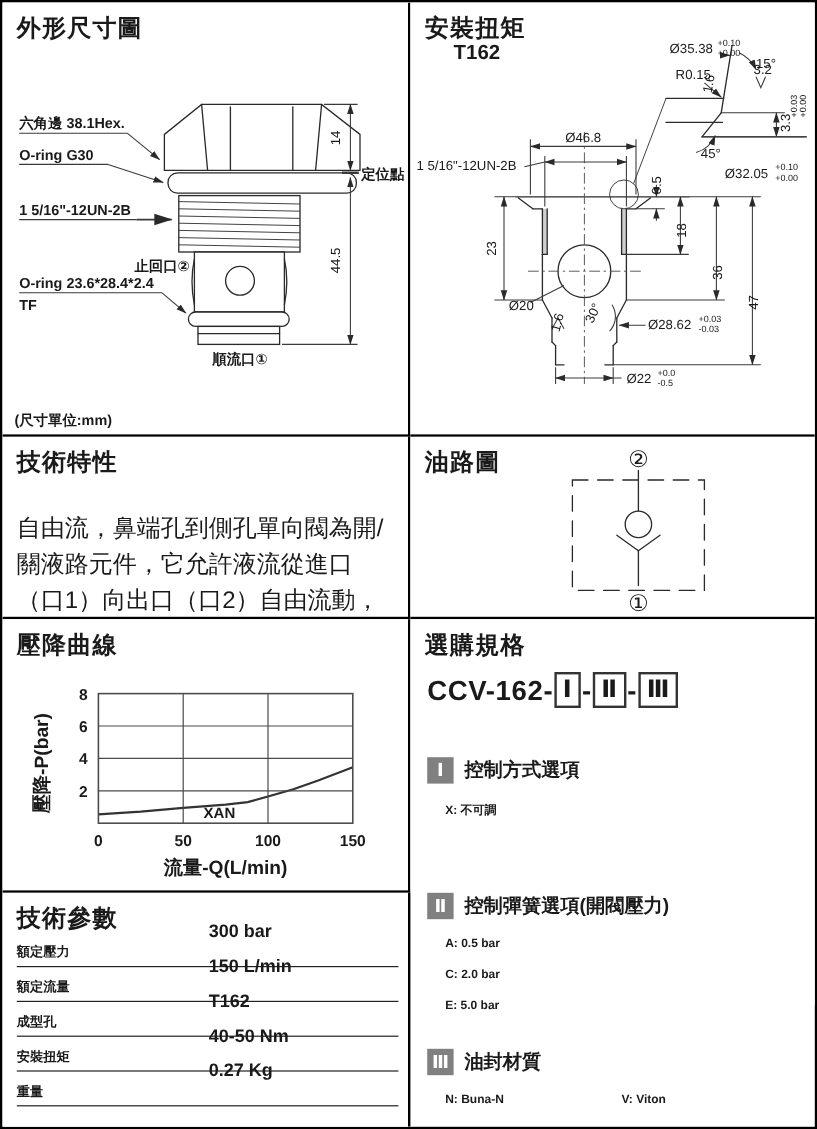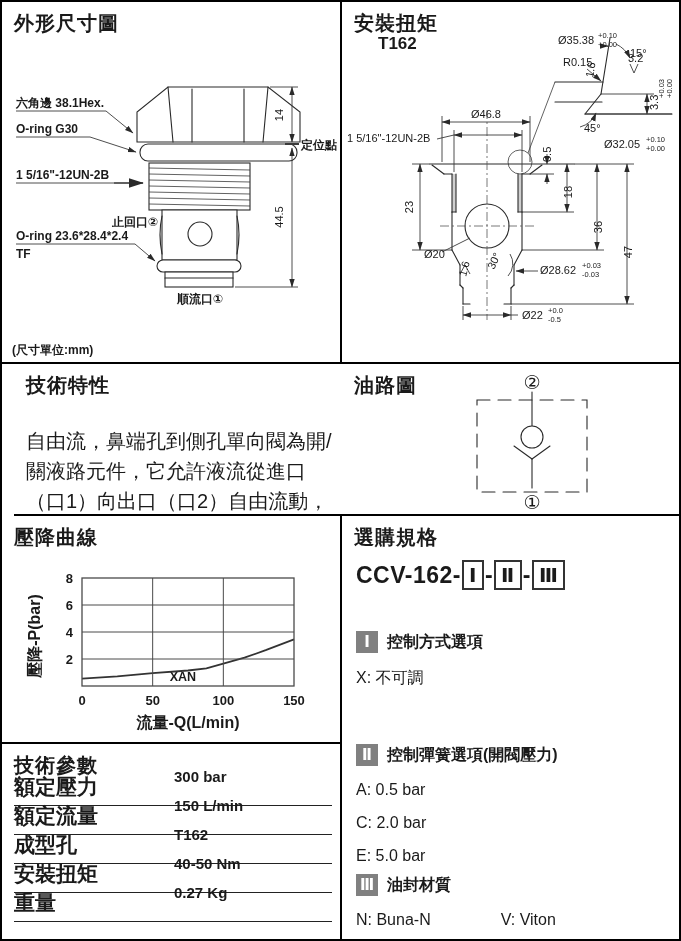--- a/index.html
+++ b/index.html
@@ -30,25 +30,25 @@
   .tick{font-size:13px;font-weight:600;}
   .ann{font-size:12.5px;font-weight:600;}
   .axlbl{font-size:16px;font-weight:600;}
   
   .model{position:absolute;left:14px;top:44px;display:flex;align-items:center;font-size:23px;font-weight:bold;letter-spacing:0.5px;}
   .romanbox{display:inline-block;border:2px solid #333;padding:0 5px;margin:0 1px;font-size:20px;line-height:26px;}
   .osec{position:absolute;left:14px;right:8px;}
   .osec-head{display:flex;align-items:center;gap:9px;font-size:16px;font-weight:bold;}
   .badge{display:inline-flex;width:22px;height:22px;background:#808080;color:#fff;
          align-items:center;justify-content:center;font-size:15px;font-weight:bold;flex:0 0 auto;}
-  .opt{font-size:16px;font-weight:400;margin-top:15px;margin-left:0;}
-  .opt2{display:flex;gap:70px;}
+  .opt{font-size:10px;font-weight:700;margin-top:15px;margin-left:15px;}
+  .opt2{display:flex;gap:98px;}
   
   .prow{position:absolute;left:12px;right:8px;border-bottom:1.4px solid #222;height:29px;}
-  .prow .pl{position:absolute;left:0;bottom:4px;font-size:21px;font-weight:700;}
+  .prow .pl{position:absolute;left:0;bottom:4px;font-size:11px;font-weight:700;}
   .prow .pv{position:absolute;left:160px;bottom:20px;font-size:15px;font-weight:700;}
 </style>
 </head>
 <body>
 
 <div id="sheet">
 
   <div class="panel bR bB" style="left:0;top:0;width:340px;height:362px;">
     <h2 class="ptitle">外形尺寸圖</h2>
     <svg width="338" height="360" viewBox="0 0 338 360">
@@ -248,21 +248,21 @@
         <text class="tol" x="322" y="96" transform="rotate(-90 322 96)">+0.03</text>
         <text class="tol" x="330" y="96" transform="rotate(-90 330 96)">+0.00</text>
         <text class="dt" x="242" y="130">45°</text>
         <text class="dt" x="262" y="146">Ø32.05</text>
         <text class="tol" x="304" y="140">+0.10</text>
         <text class="tol" x="304" y="149">+0.00</text>
       </g>
     </svg>
   </div>
 
-  <div class="panel bR bB" style="left:12px;top:362px;width:340px;height:152px;">
+  <div class="panel bR bB" style="left:0;top:362px;width:340px;height:152px;">
     <h2 class="ptitle">技術特性</h2>
     <p class="body-text">自由流，鼻端孔到側孔單向閥為開/關液路元件，它允許液流從進口（口1）向出口（口2）自由流動，截止其反向液流。</p>
   </div>
 
   <div class="panel bB" style="left:340px;top:362px;width:337px;height:152px;">
     <h2 class="ptitle">油路圖</h2>
     <svg width="337" height="150" viewBox="0 0 337 150">
       <g class="dl">
         <rect x="135" y="36" width="110" height="92" fill="none" stroke-dasharray="13 8"></rect>
         <line x1="190" y1="28" x2="190" y2="62"></line>

